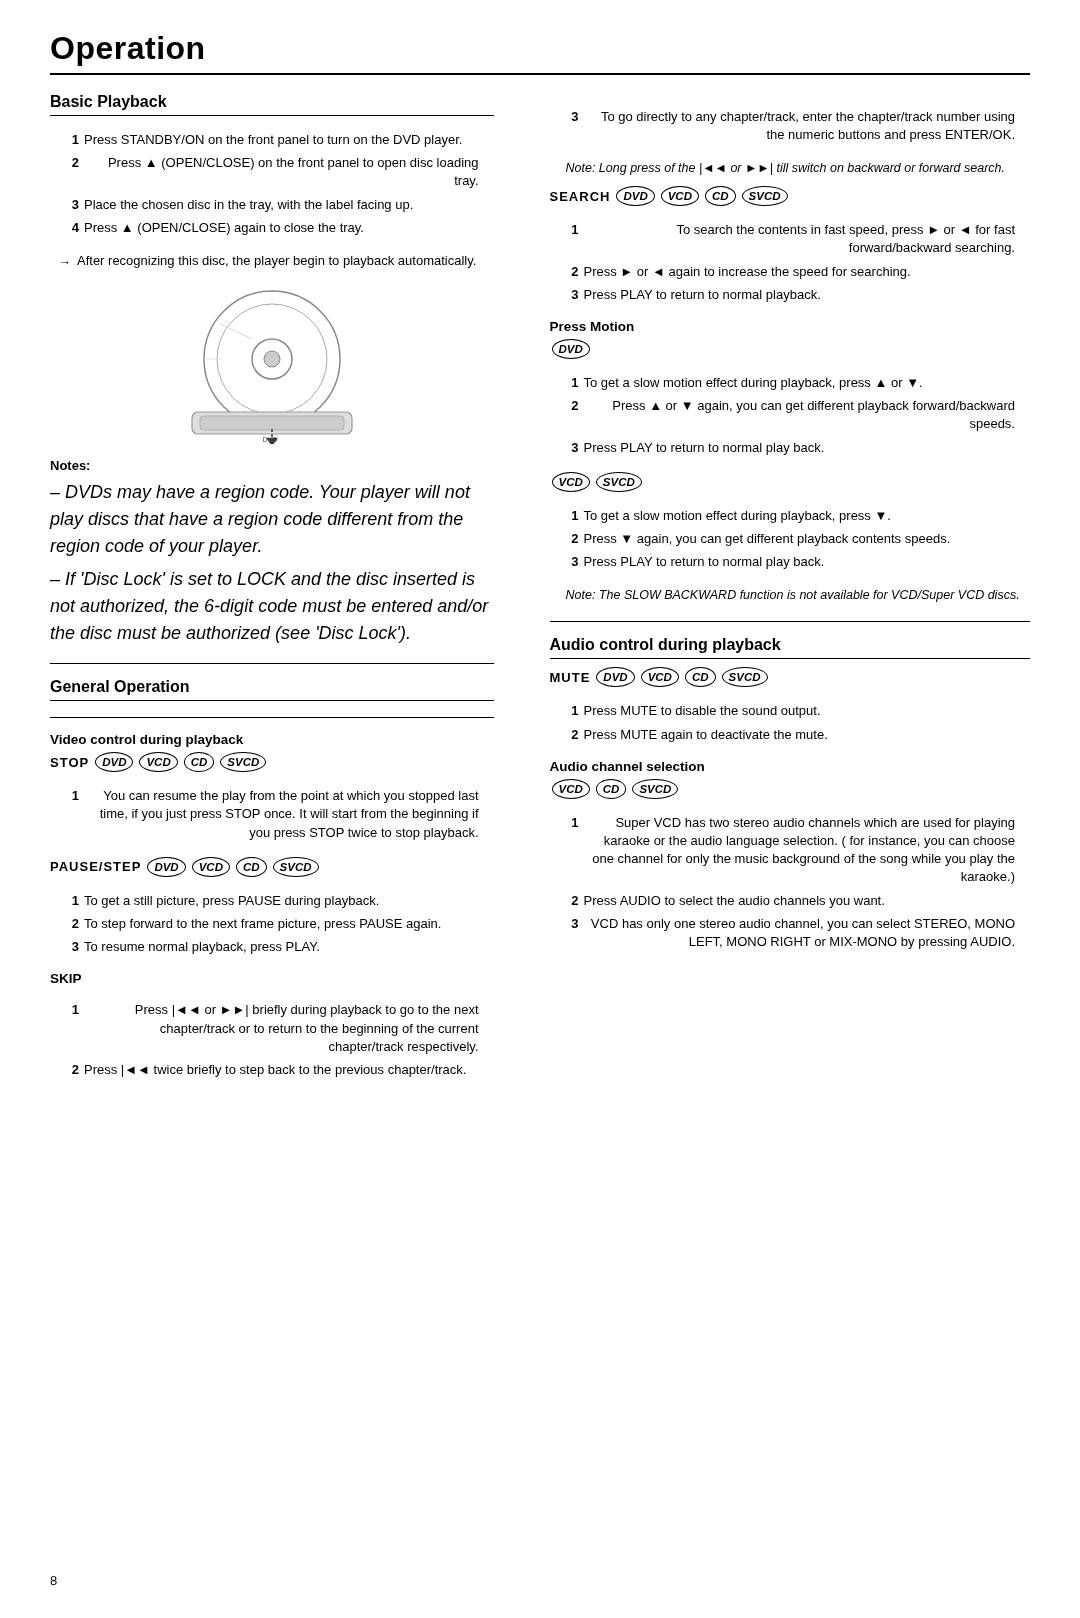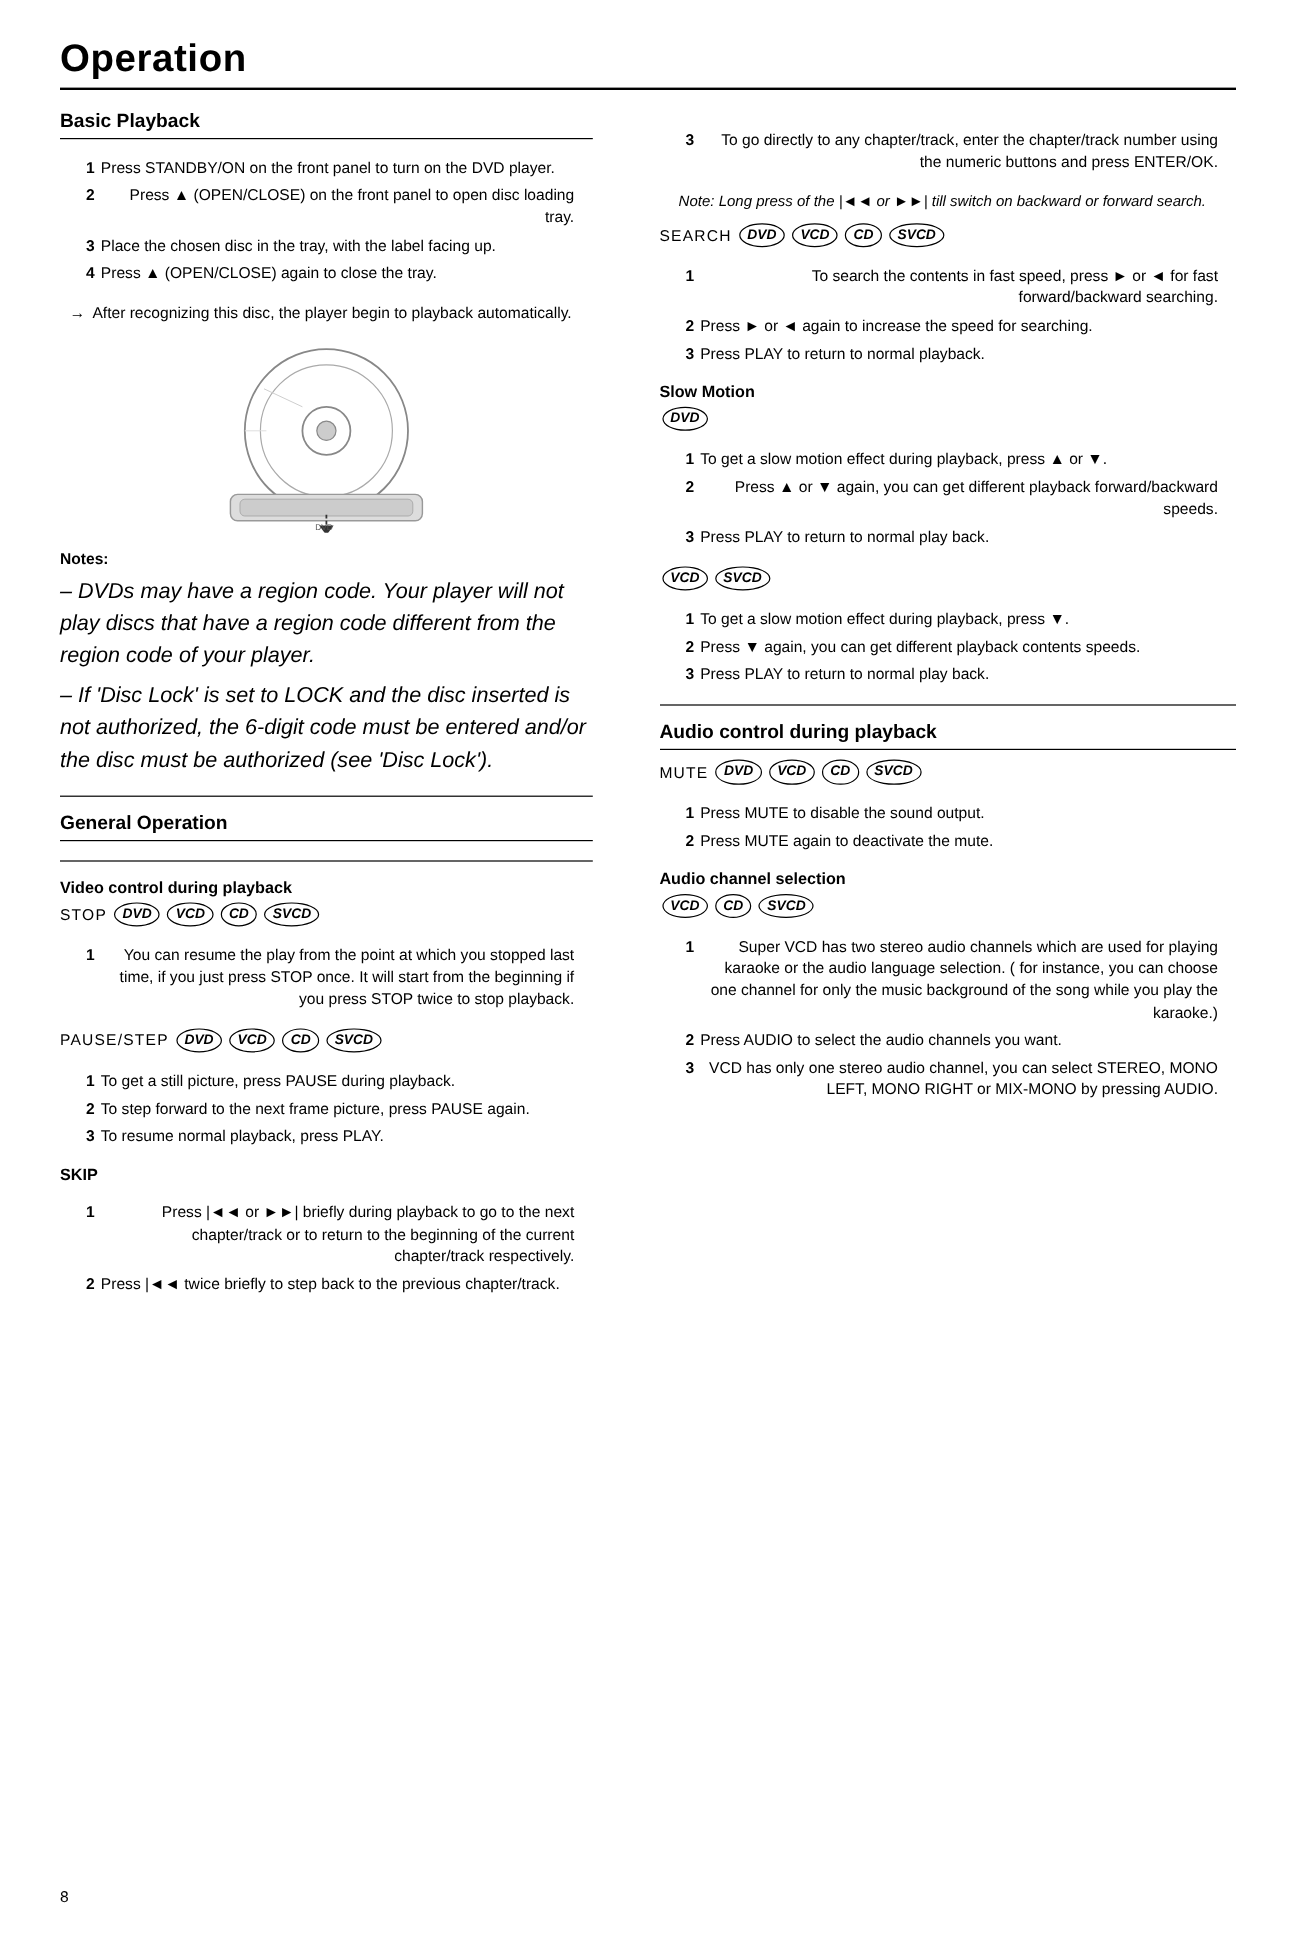--- a/index.html
+++ b/index.html
@@ -88,21 +88,21 @@
     
     .badge-row {
       display: flex;
       align-items: center;
       gap: 4px;
       margin-bottom: 6px;
       flex-wrap: wrap;
     }
     .badge-label {
       font-size: 13px;
-      font-weight: normal;
+      font-weight: bold;
       letter-spacing: 1px;
     }
     .badge {
       display: inline-block;
       border: 1.5px solid #000;
       border-radius: 50%;
       padding: 1px 6px;
       font-size: 11.5px;
       font-weight: bold;
       font-style: italic;
@@ -263,21 +263,21 @@
           <span>To search the contents in fast speed, press ► or ◄ for fast forward/backward searching.</span>
         </li>
       <li>
           <span>Press ► or ◄ again to increase the speed for searching.</span>
         </li>
       <li>
           <span>Press PLAY to return to normal playback.</span>
         </li>
     </ol>
 
-    <h3 class="subsection-title" style="margin-top:12px;">Slow Motion</h3>
+    <h3 class="subsection-title" style="margin-top:12px;">Press Motion</h3>
     <div class="badge-row">
       <span class="badge">DVD</span>
     </div>
     <ol class="main-list">
       <li>
           <span>To get a slow motion effect during playback, press ▲ or ▼.</span>
         </li>
       <li>
           <span>Press ▲ or ▼ again, you can get different playback forward/backward speeds.</span>
         </li>
@@ -294,20 +294,21 @@
       <li>
           <span>To get a slow motion effect during playback, press ▼.</span>
         </li>
       <li>
           <span>Press ▼ again, you can get different playback contents speeds.</span>
         </li>
       <li>
           <span>Press PLAY to return to normal play back.</span>
         </li>
     </ol>
+    <p class="note-block"><span class="italic">Note: The SLOW BACKWARD function is not available for VCD/Super VCD discs.</span></p>
 
     <hr class="section-divider">
 
     <h2 class="section-title">Audio control during playback</h2>
 
     <div class="badge-row">
       <span class="badge-label">MUTE</span>
       <span class="badge">DVD</span>
       <span class="badge">VCD</span>
       <span class="badge">CD</span>

